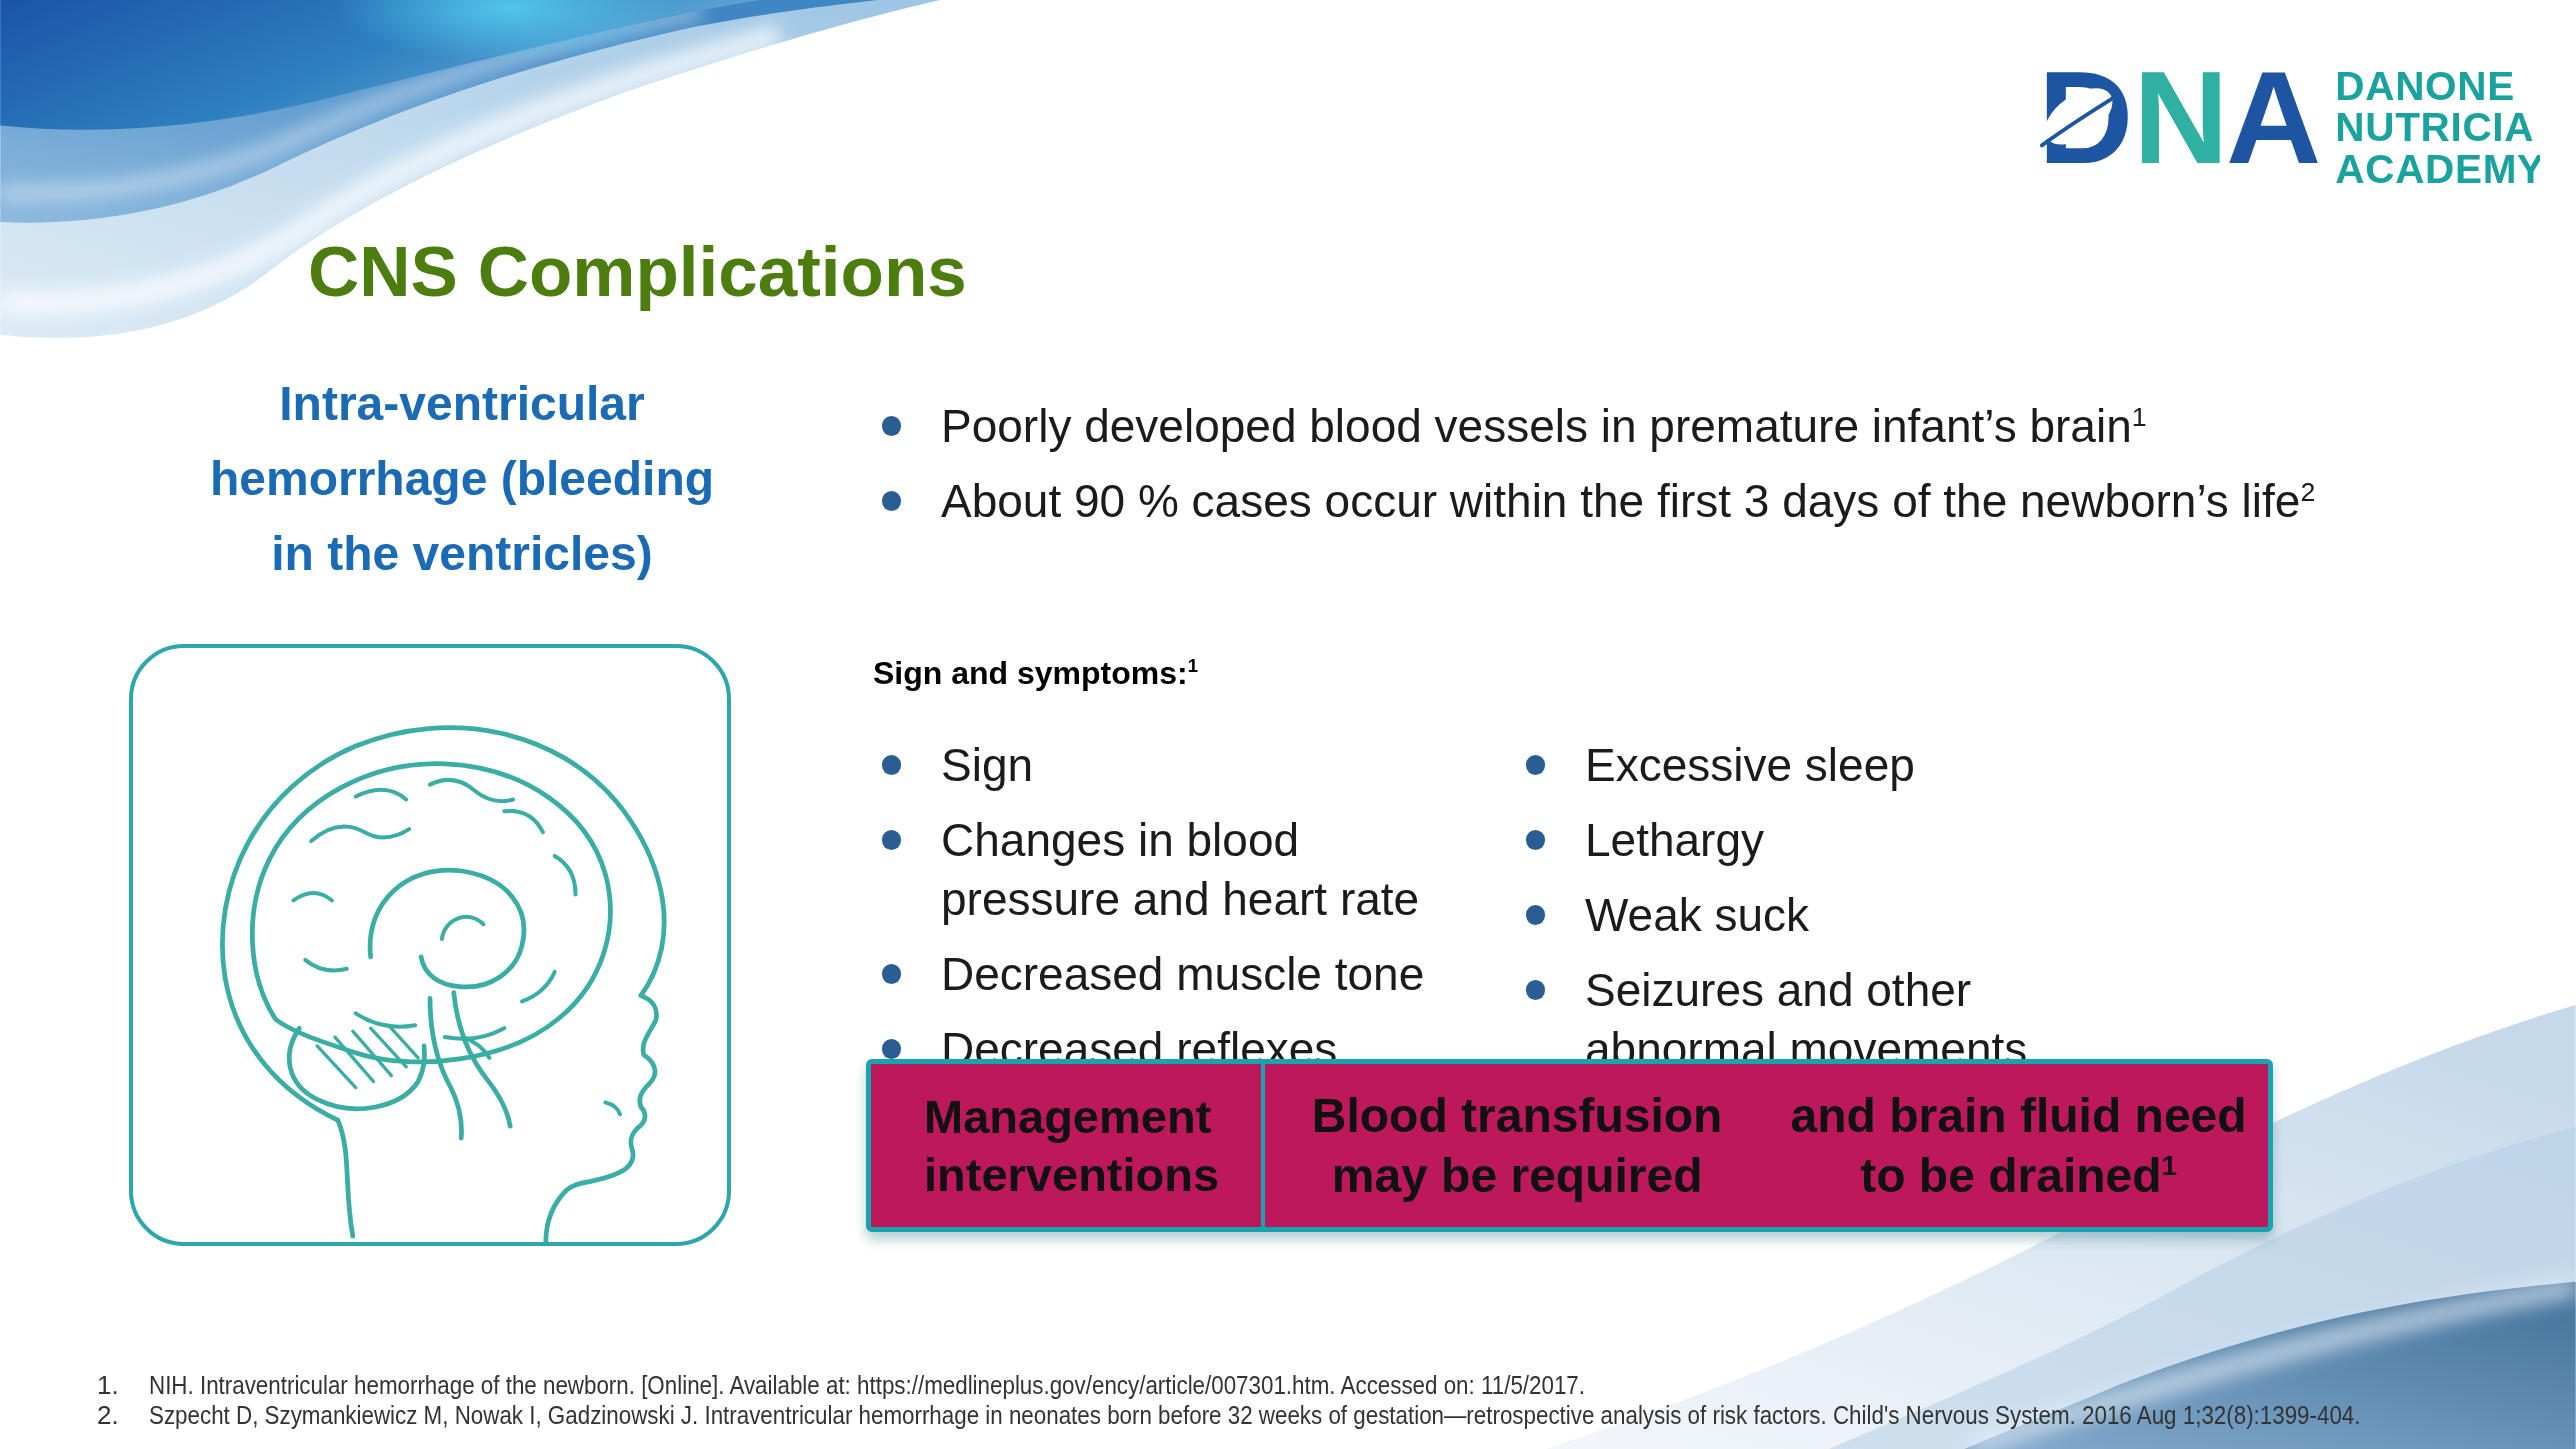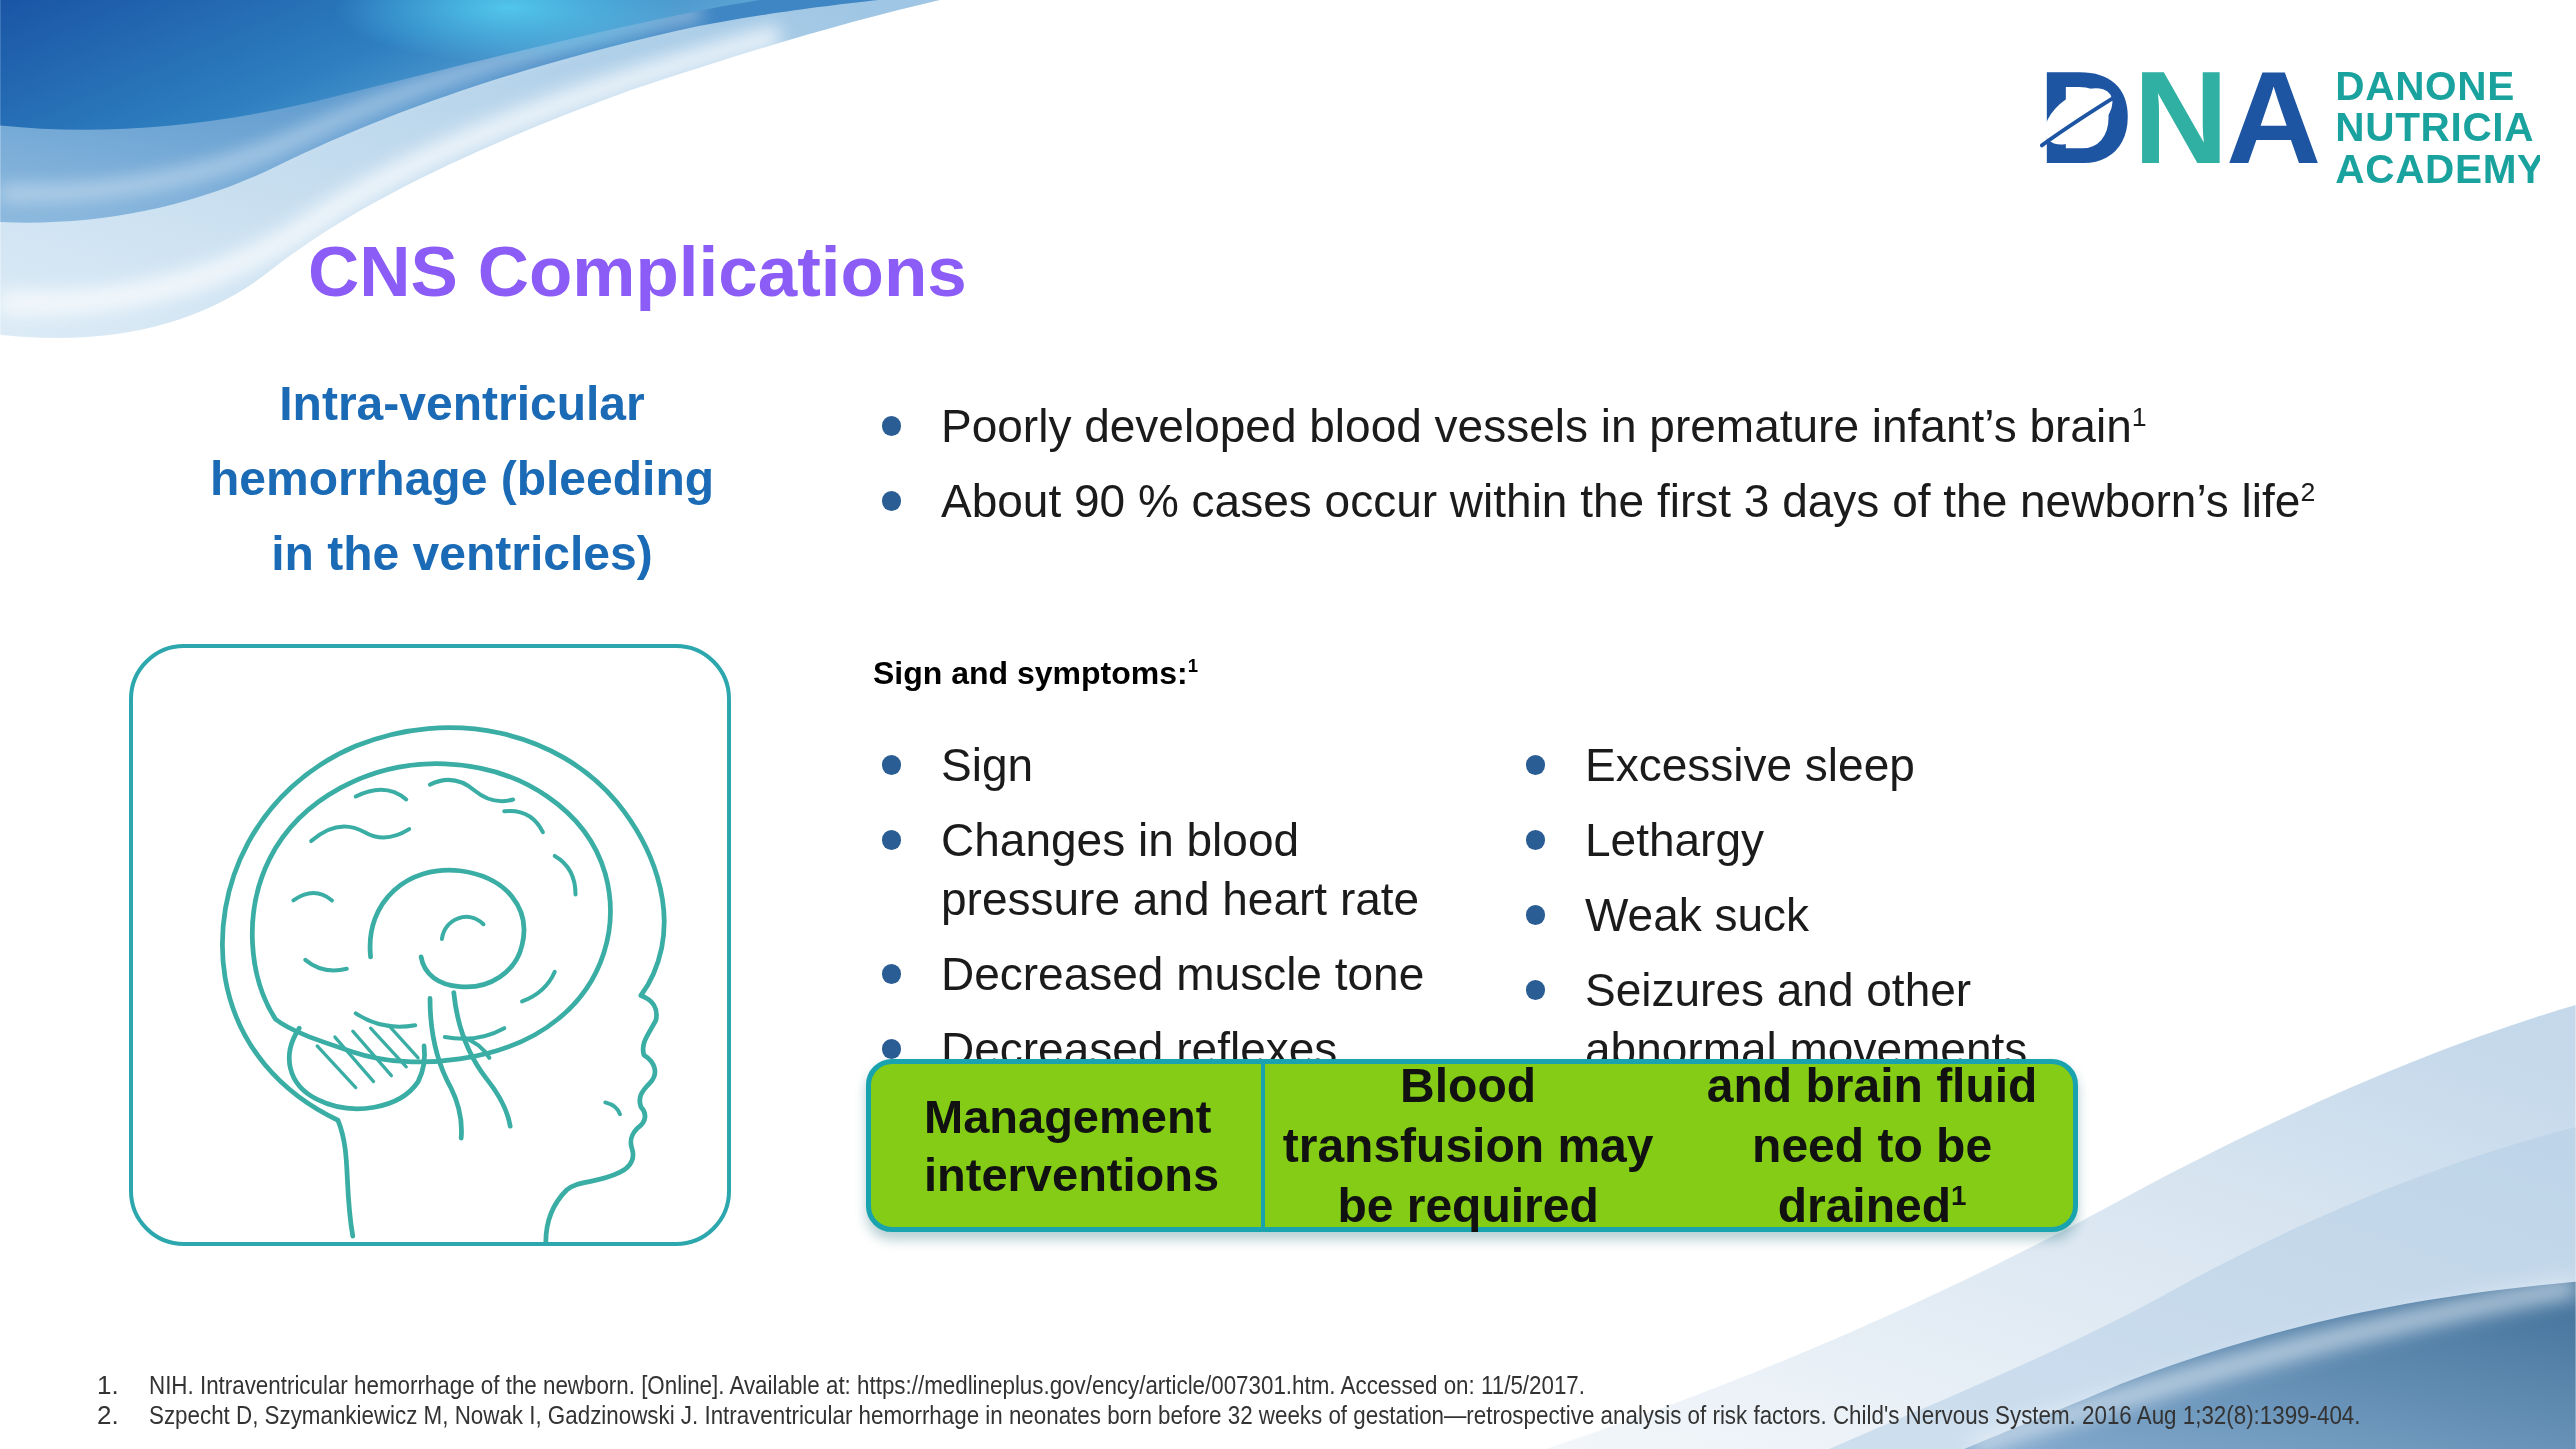--- a/index.html
+++ b/index.html
@@ -2,21 +2,21 @@
 <html style="font-size:10.3px"><head>
 <meta charset="utf-8">
 <style>
   html,body{margin:0;padding:0;background:#fff;}
   .slide{position:relative;width:2576px;height:1449px;overflow:hidden;background:#ffffff;
          font-family:"Liberation Sans",sans-serif;color:#1b1b1b;}
   .deco{position:absolute;z-index:0;pointer-events:none;}
   .content{position:absolute;z-index:2;}
 
   
-  .title{left:308px;top:233px;font-size:71px;font-weight:bold;color:#8b5cf6;line-height:1.1;}
+  .title{left:308px;top:233px;font-size:71px;font-weight:bold;color:#4d7c0f;line-height:1.1;}
 
   
   .logo{left:2038px;top:50px;width:502px;height:145px;}
 
   
   .heading{left:108px;top:366px;width:708px;text-align:center;
            font-size:48px;font-weight:bold;color:#1a6ab5;line-height:75px;}
   .heading span{display:block;}
 
   
@@ -29,22 +29,22 @@
   ul.bullets li{position:relative;padding-left:68px;font-size:46px;line-height:59px;margin-top:16px;}
   ul.bullets li .dot{position:absolute;left:9px;top:19.3px;width:19.3px;height:19.3px;border-radius:50%;
                      background:#2a5d93;}
   .intro{left:873px;top:381px;width:1558px;}
   .sym-heading{left:873px;top:656px;font-size:32px;font-weight:bold;color:#000;line-height:1.1;}
   .sym-left{left:873px;top:720px;width:580px;}
   .sym-right{left:1517px;top:720px;width:644px;}
   sup{font-size:58%;vertical-align:super;line-height:0;}
 
   
-  .mgmt{left:866px;top:1059px;width:1212px;height:173px;box-sizing:border-box;
-        background:#84cc16;border:5.2px solid #18a3ae;border-radius:26px;display:flex;
+  .mgmt{left:866px;top:1059px;width:1407px;height:173px;box-sizing:border-box;
+        background:#be185d;border:5.2px solid #18a3ae;border-radius:6px;display:flex;
         box-shadow:0 7.7px 11.6px rgba(20,100,110,.30);}
   .mgmt-label{width:394px;border-right:4.5px solid #18a3ae;display:flex;flex-direction:column;
               justify-content:center;padding-left:53px;box-sizing:border-box;
               font-size:47px;font-weight:bold;color:#111;line-height:58px;}
   .mgmt-value{flex:1;display:flex;flex-direction:row;justify-content:center;align-items:center;
               text-align:center;font-size:48px;font-weight:bold;color:#111;line-height:60px;}
 
   
   .footnotes{left:97px;top:1370px;width:2473px;font-size:26px;color:#333;}
   .footnotes .fn{display:flex;line-height:30px;white-space:nowrap;}

